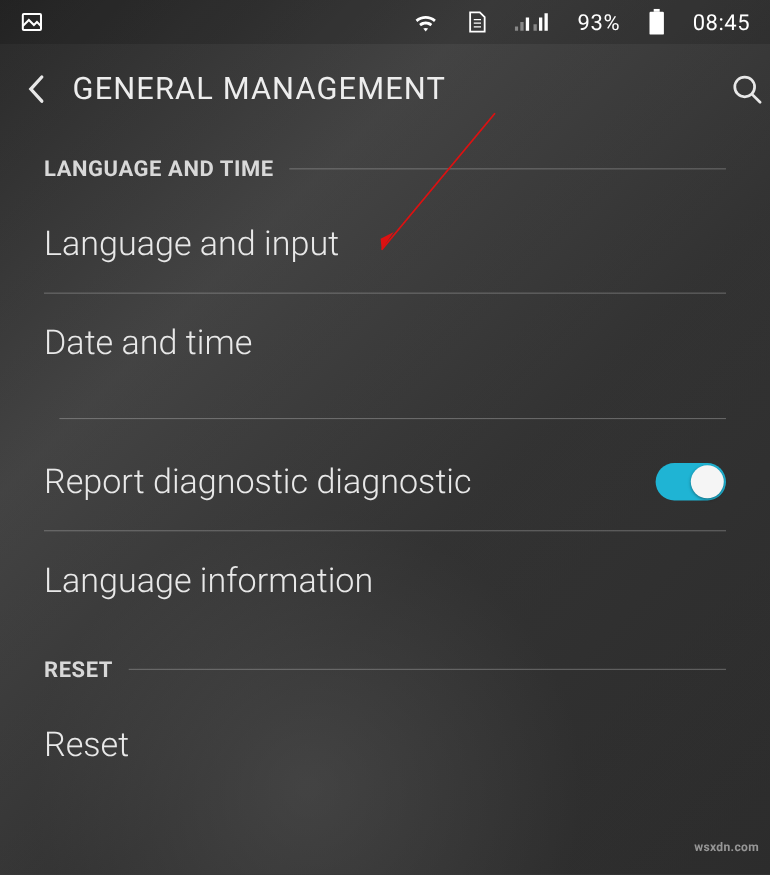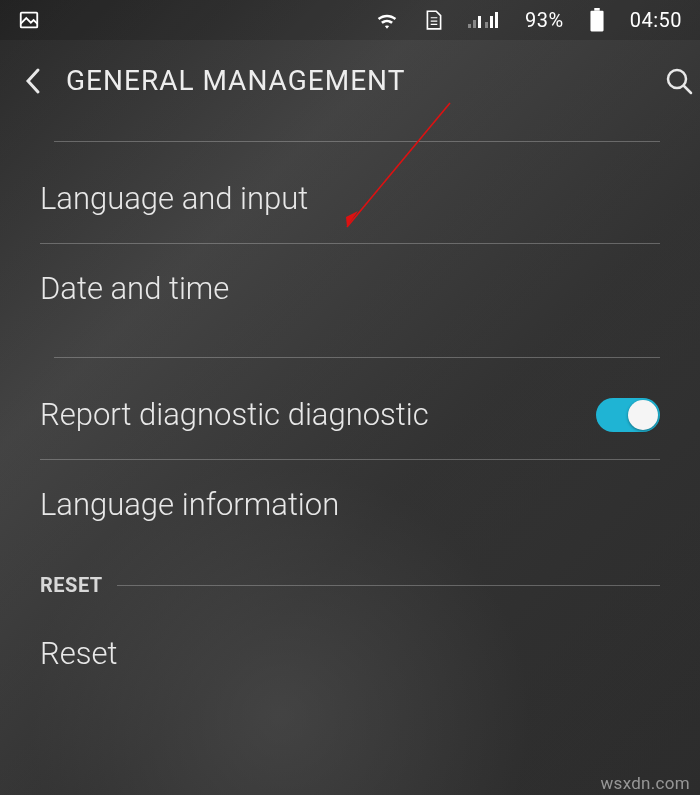--- a/index.html
+++ b/index.html
@@ -96,24 +96,25 @@
     }
     .arrow-annotation {
       position: absolute;
       pointer-events: none;
       top: 95px;
       left: 335px;
     }
     .watermark {
       position: absolute;
       right: 10px;
-      bottom: 2px;
-      font-size: 17px;
+      bottom: 18px;
+      font-size: 11px;
       color: rgba(220,220,220,0.6);
       letter-spacing: 0.3px;
+      font-weight: bold;
     }
   </style>
 </head>
 <body>
 
 <div class="status-bar">
   <div class="status-left">
     <span>
       <svg width="22" height="22" viewBox="0 0 24 24" fill="none" stroke="#fff" stroke-width="2">
         <rect x="3" y="4" width="18" height="16" rx="1"></rect>
@@ -145,40 +146,41 @@
         <path d="M27 18 L27 2 L30 2 L30 18 Z"></path>
       </svg>
     </span>
     <span class="battery-text">93%</span>
     <span>
       <svg width="16" height="24" viewBox="0 0 14 22" fill="#fff">
         <rect x="4.5" y="0" width="5" height="2.5"></rect>
         <rect x="1" y="2.5" width="12" height="19" rx="1"></rect>
       </svg>
     </span>
-    <span class="time-text">04:50</span>
+    <span class="time-text">08:45</span>
   </div>
 </div>
 
 <div class="header">
   <span class="back-btn">
     <svg width="24" height="30" viewBox="0 0 20 30" fill="none" stroke="#e8e8e8" stroke-width="3" stroke-linecap="round">
       <path d="M14 4 L4 15 L14 26"></path>
     </svg>
   </span>
   <span class="header-title">GENERAL MANAGEMENT</span>
   <span class="search-btn">
     <svg width="30" height="30" viewBox="0 0 30 30" fill="none" stroke="#e8e8e8" stroke-width="2.5">
       <circle cx="13" cy="13" r="9"></circle>
       <path d="M20 20 L27 27" stroke-linecap="round"></path>
     </svg>
   </span>
 </div>
 
 <div class="section-header">
+  <span class="section-header-label">LANGUAGE AND TIME</span>
   <span class="section-header-line"></span>
 </div>
 
 <div class="list-item">
   <span class="list-item-label">Language and input</span>
 </div>
 <div class="divider"></div>
 <div class="list-item">
   <span class="list-item-label">Date and time</span>
 </div>

